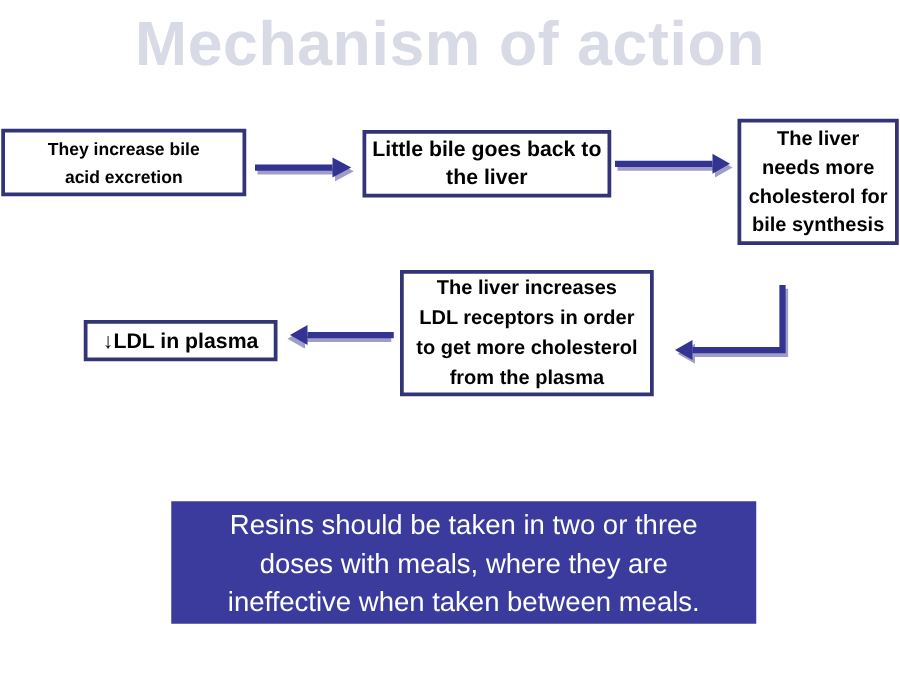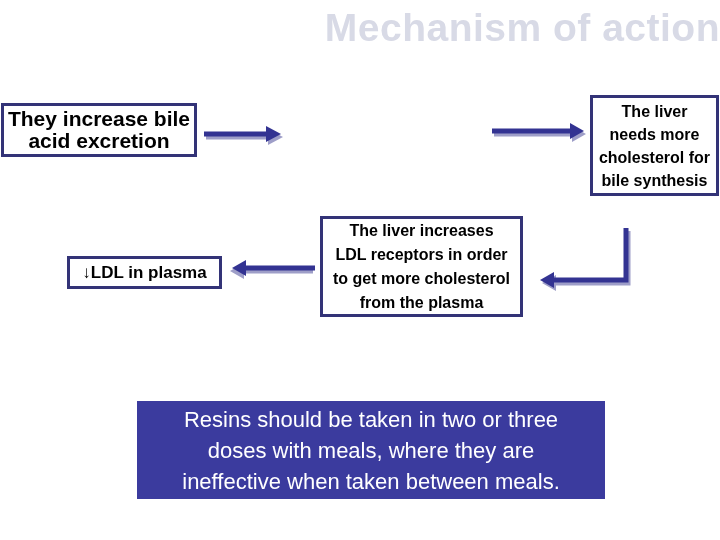--- a/index.html
+++ b/index.html
@@ -14,22 +14,22 @@
     background: var(--background, #ffffff);
     overflow: hidden;
     font-family: "Liberation Sans", sans-serif;
   }
   .title {
     position: absolute;
     top: 6px;
     left: 0;
     width: 100%;
     margin: 0;
-    text-align: right;
-    font-size: 39px;
+    text-align: center;
+    font-size: 50px;
     font-weight: 700;
     letter-spacing: 0.5px;
     color: var(--title_text, #d8dae6);
     text-shadow: 2px 2px 0 var(--title_highlight, #ffffff),
                  1px 1px 0 var(--title_highlight, #ffffff);
   }
   .box {
     position: absolute;
     box-sizing: border-box;
     background: #ffffff;
@@ -39,21 +39,21 @@
     justify-content: center;
     text-align: center;
     color: var(--box_text, #000000);
     font-weight: 700;
   }
   .box span {
     white-space: pre-line;
     display: block;
     width: 100%;
   }
-  .b-increase  { left: 1px;   top: 103px; width: 196px; height: 54px;  font-size: 21px; line-height: 22px; }
+  .b-increase  { left: 1px;   top: 103px; width: 196px; height: 54px;  font-size: 14px; line-height: 22px; }
   .b-little    { left: 290px; top: 104px; width: 199px; height: 54px;  font-size: 17px; line-height: 22px; }
   .b-needs     { left: 590px; top: 95px;  width: 129px; height: 101px; font-size: 16px; line-height: 23px; }
   .b-receptors { left: 320px; top: 216px; width: 203px; height: 101px; font-size: 16px; line-height: 24px; }
   .b-plasma    { left: 67px;  top: 256px; width: 155px; height: 33px;  font-size: 17px; line-height: 20px; }
   .note {
     position: absolute;
     left: 137px;
     top: 401px;
     width: 468px;
     height: 98px;
@@ -118,20 +118,24 @@
       <path class="ar-line" d="M246 268 H315"></path>
       <polygon class="ar-fill" points="246,260 232,268 246,276"></polygon>
     </g>
   </svg>
 
   <div class="box b-increase">
     <span>They increase bile
 acid excretion</span>
   </div>
 
+  <div class="box b-little">
+    <span>Little bile goes back to
+the liver</span>
+  </div>
 
   <div class="box b-needs">
     <span>The liver
 needs more
 cholesterol for
 bile synthesis</span>
   </div>
 
   <div class="box b-receptors">
     <span>The liver increases

